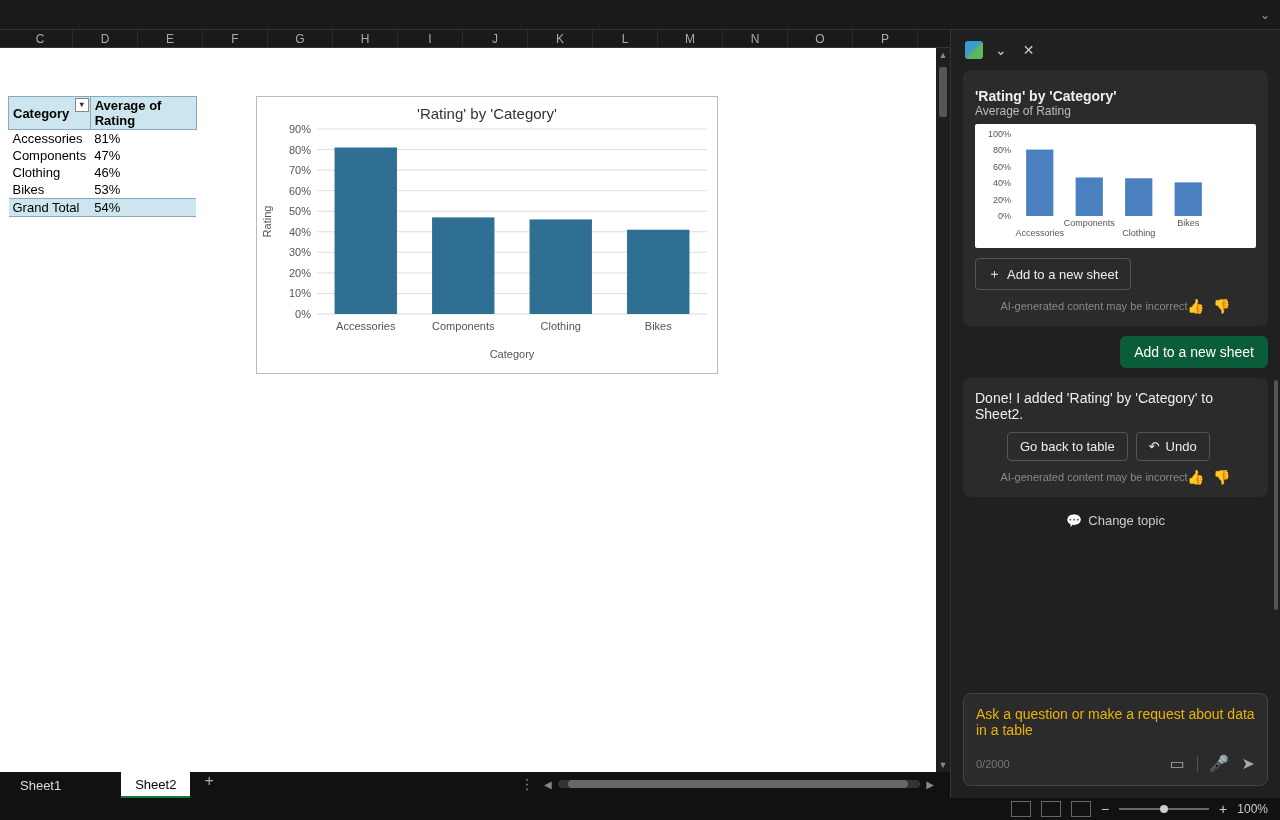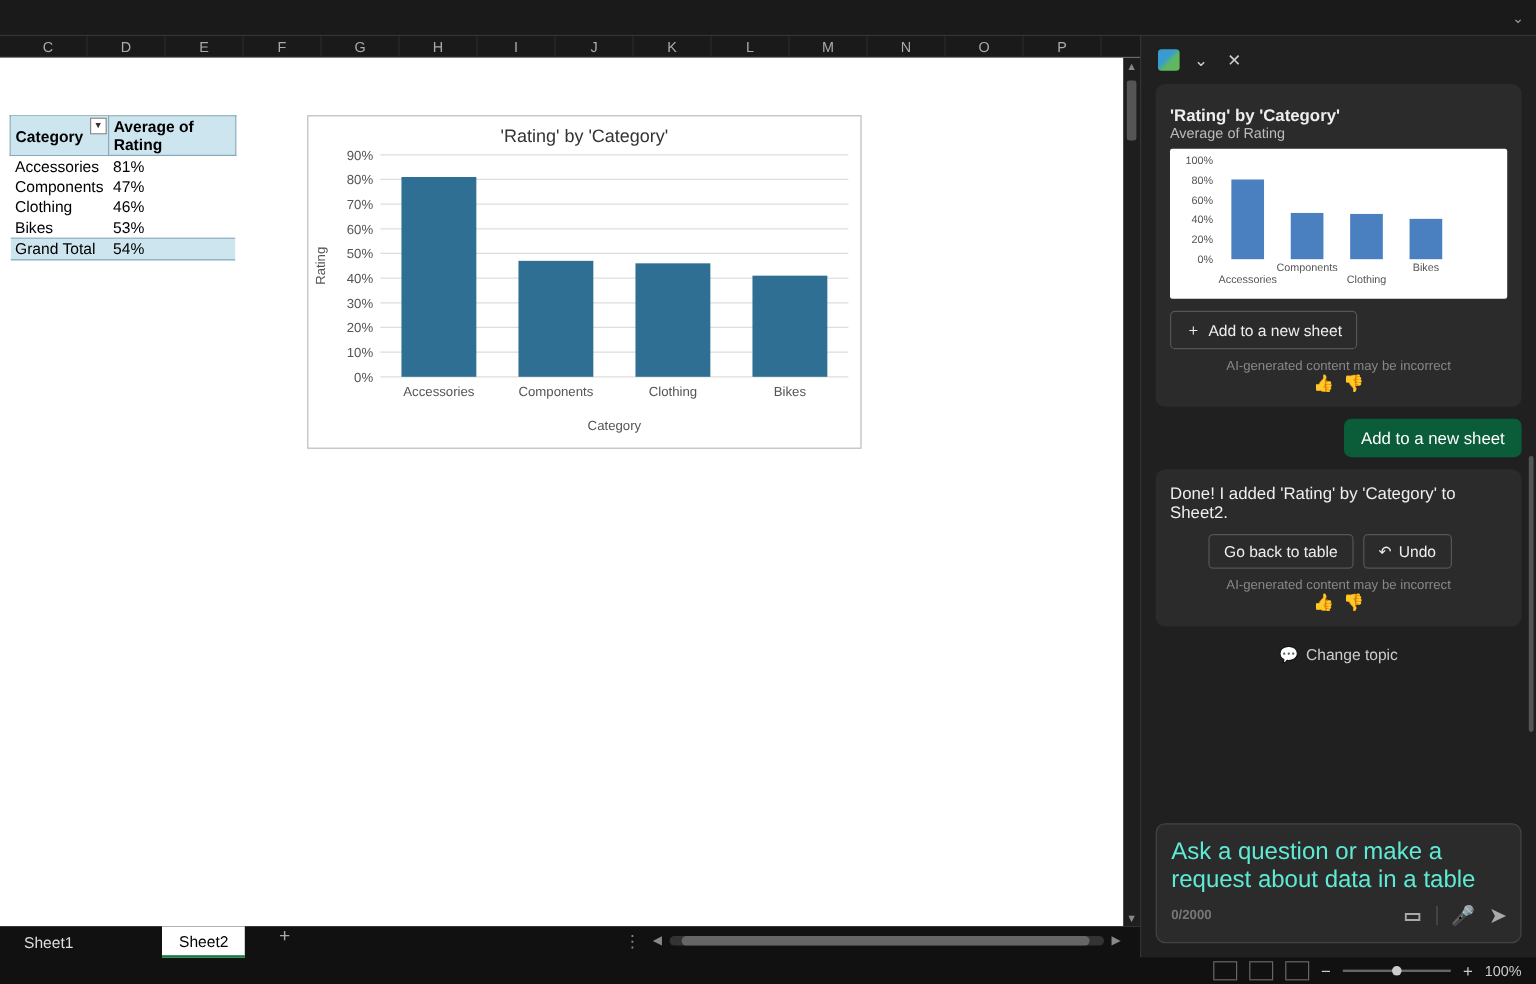--- a/index.html
+++ b/index.html
@@ -187,22 +187,22 @@
     border-radius: 4px;
     font-size: 13px;
     cursor: pointer;
     display: inline-flex;
     align-items: center;
     gap: 6px;
   }
   .btn-row { display: flex; gap: 8px; flex-wrap: wrap; padding-left: 32px; }
 
   .disclaimer-row {
-    display: flex; align-items: center; justify-content: flex-start;
-    font-size: 11px; color: #888; margin-top: 8px; flex-direction: column;
+    display: flex; align-items: center; justify-content: center;
+    font-size: 11px; color: #888; margin-top: 8px;
   }
   .thumbs { display: flex; gap: 8px; }
   .thumb-ic { font-size: 14px; color: #aaa; cursor: pointer; }
 
   .user-msg {
     align-self: flex-end;
     background: #0b5d3a;
     color: #fff;
     padding: 8px 14px;
     border-radius: 6px;
@@ -220,40 +220,39 @@
     cursor: pointer;
   }
 
   .input-box {
     background: #2b2b2b;
     border: 1px solid #444;
     border-radius: 8px;
     padding: 12px;
     margin: 0 12px 12px;
   }
-  .input-placeholder { color: #5eead4; font-size: 20px; min-height: 40px; }
+  .input-placeholder { color: #eab308; font-size: 14px; min-height: 40px; }
   .input-footer {
     display: flex; align-items: center; justify-content: space-between;
     margin-top: 8px;
-    font-weight: bold;
   }
   .char-count { color: #777; font-size: 11px; }
   .input-icons { display: flex; gap: 12px; color: #aaa; font-size: 16px; align-items: center;}
   .input-icons span { cursor: pointer; }
   .vdiv { width:1px; height:16px; background:#555; }
 
   
   .bottom-bar {
     height: 26px;
     background: #111;
     display: flex;
     align-items: center;
     position: relative;
   }
-  .sheet-tabs { display: flex; align-items: stretch; height: 100%; margin-left: 6px; gap: 16px; text-align: right;}
+  .sheet-tabs { display: flex; align-items: stretch; height: 100%; margin-left: 6px; gap: 2px; text-align: right;}
   .sheet-tab {
     padding: 4px 14px;
     font-size: 13px;
     color: #ddd;
     cursor: pointer;
     display: flex; align-items: center;
   }
   .sheet-tab.active {
     background: #fff;
     color: #000;

